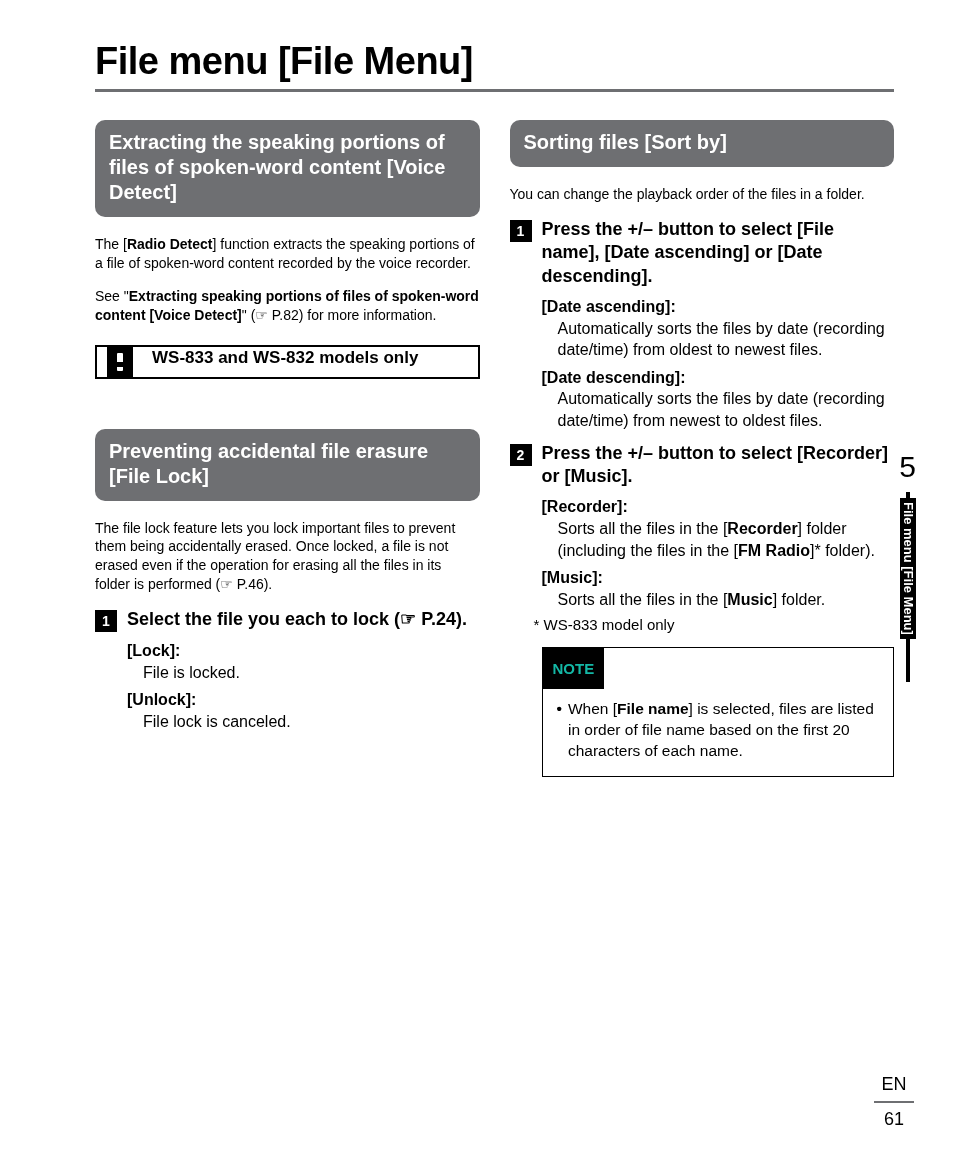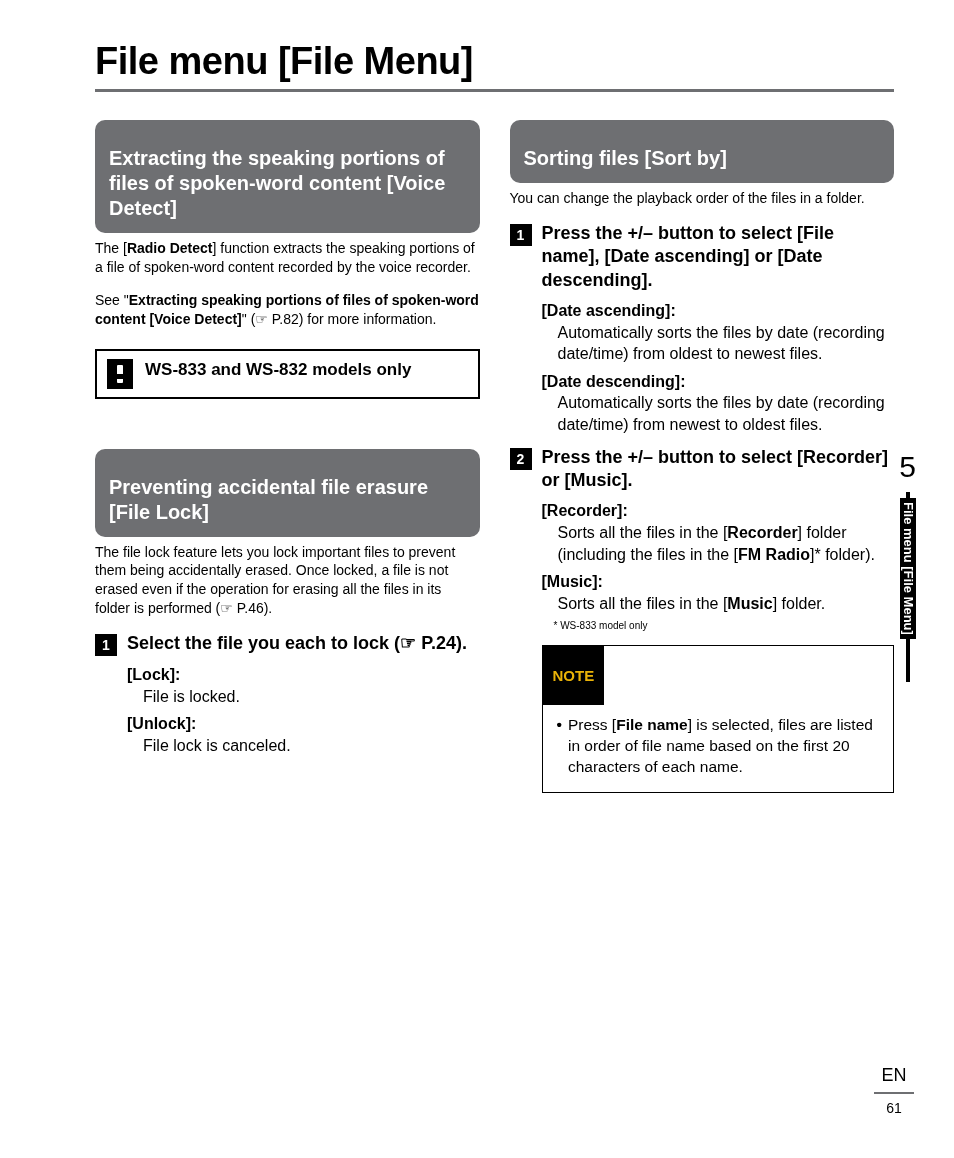--- a/index.html
+++ b/index.html
@@ -32,40 +32,40 @@
     gap: 30px;
   }
   .col { flex: 1; min-width: 0; }
 
   .section-head {
     background: #6e6f72;
     color: #fff;
     font-weight: 700;
     font-size: 20px;
     line-height: 1.25;
-    padding: 26px 14px 12px;
+    padding: 10px 14px 12px;
     border-radius: 10px;
     font-family: "Arial Narrow", Arial, sans-serif;
     font-stretch: condensed;
-    margin-bottom: 6px;
+    margin-bottom: 18px;
   }
   .body-text {
     font-size: 14px;
     line-height: 1.35;
     margin-bottom: 14px;
   }
   .body-text b { font-weight: 700; }
 
   .alert-box {
     border: 2px solid #000;
     display: flex;
     align-items: flex-start;
-    padding: 8px 10px;
+    padding: 0 10px;
     margin: 20px 0 50px;
-    gap: 12px;
+    gap: 19px;
   }
   .alert-icon {
     width: 26px;
     height: 30px;
     background: #000;
     display: flex;
     align-items: center;
     justify-content: center;
     flex-shrink: 0;
   }
@@ -117,32 +117,32 @@
   }
   .step-text .menuword { font-family: "Arial Black", Arial, sans-serif; font-weight: 900; }
   .step-options {
     margin-left: 32px;
     font-size: 16px;
     line-height: 1.35;
   }
   .opt { margin-bottom: 6px; }
   .opt .label { font-weight: 700; }
   .opt .desc { margin-left: 16px; display: block; }
-  .footnote { margin-left: 44px; font-size: 10px; margin-top: 4px; }
+  .footnote { margin-left: 24px; font-size: 15px; margin-top: 4px; }
 
   .note-box {
     border: 1px solid #000;
     margin: 14px 0 0 32px;
   }
   .note-head {
     background: #000;
-    color: #eab308;
+    color: #14b8a6;
     font-weight: 700;
     font-size: 15px;
-    padding: 21px 10px;
+    padding: 12px 10px;
     display: inline-block;
   }
   .note-body {
     padding: 10px 14px 14px;
     font-size: 15.5px;
     line-height: 1.35;
   }
   .note-body .bullet { display:flex; gap:6px; }
   .note-body .dot { font-weight:700; }
 
@@ -177,27 +177,27 @@
     color:#fff;
     background:#000;
     padding:4px 0;
     width:16px;
     text-align:center;
   }
 
   .footer {
     position: absolute;
     right: 40px;
-    bottom: 42px;
+    bottom: 28px;
     text-align: center;
     width: 40px;
   }
   .footer .lang { font-size: 18px; margin-bottom: 6px; }
   .footer .rule { height: 2px; background: #6e6f72; margin-bottom: 6px; }
-  .footer .pg { font-size: 14px; }
+  .footer .pg { font-size: 18px; }
 </style>
 </head>
 <body>
 
 <div class="page">
   <div class="page-title">File menu [File Menu]</div>
   <div class="title-rule"></div>
 
   <div class="columns">
 
@@ -281,21 +281,21 @@
         </div>
       </div>
       <div class="footnote">* WS-833 model only</div>
 
       <div class="note-box">
         <div class="note-head">NOTE</div>
         <div class="note-body">
           <div class="bullet">
             <span class="dot">•</span>
             <span>
-              <span>Press [</span><b>File name</b><span>] is selected, files are listed in order of file name based on the first 20 characters of each name.</span>
+              <span>When [</span><b>File name</b><span>] is selected, files are listed in order of file name based on the first 20 characters of each name.</span>
             </span>
           </div>
         </div>
       </div>
 
     </div>
   </div>
 </div>
 
 <div class="side-tab">

